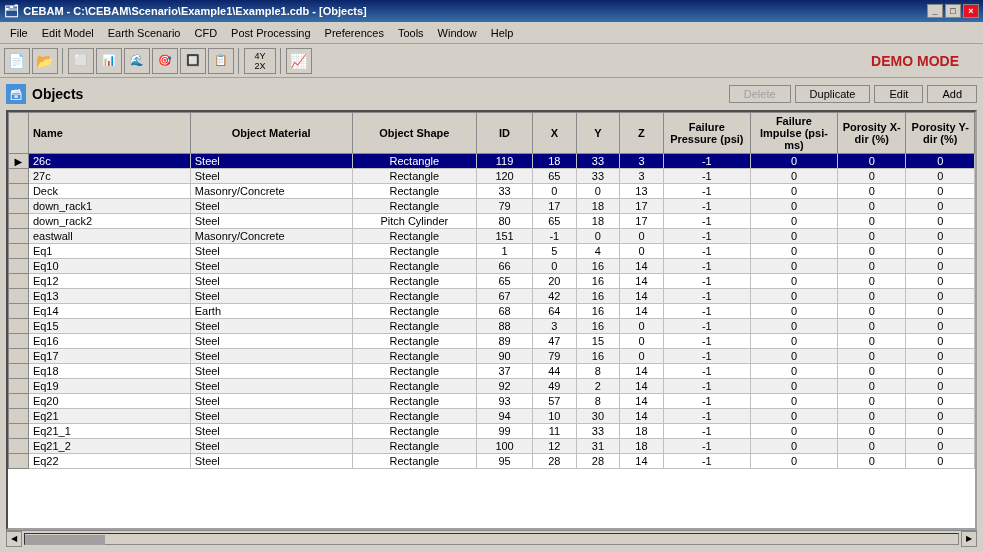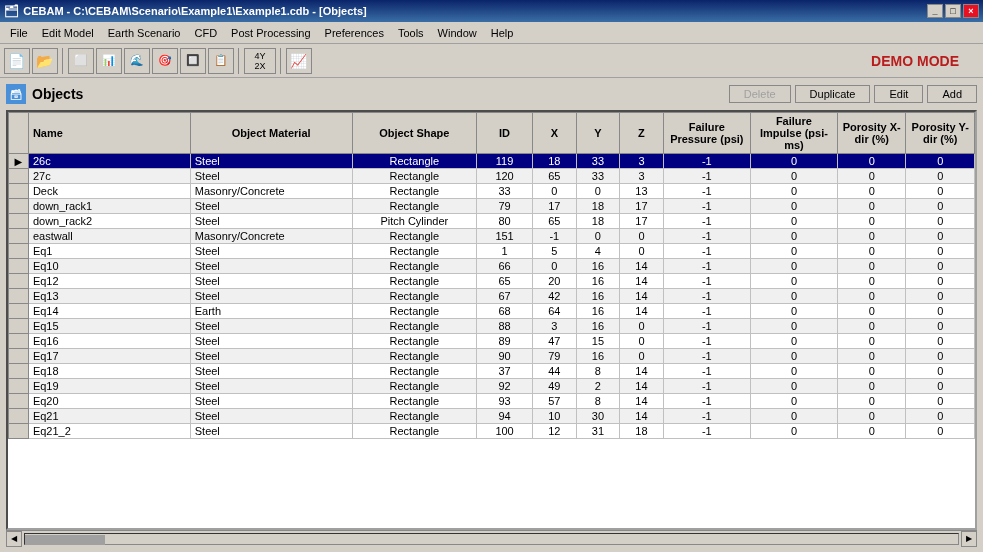--- a/index.html
+++ b/index.html
@@ -556,27 +556,55 @@
             <td>10</td>
             <td>30</td>
             <td>14</td>
             <td>-1</td>
             <td>0</td>
             <td>0</td>
             <td>0</td>
           </tr>
           <tr>
             <td class="row-indicator-cell"></td>
+            <td class="td-name">Eq21_1</td>
+            <td class="td-material">Steel</td>
+            <td>Rectangle</td>
+            <td>99</td>
+            <td>11</td>
+            <td>33</td>
+            <td>18</td>
+            <td>-1</td>
+            <td>0</td>
+            <td>0</td>
+            <td>0</td>
+          </tr>
+          <tr>
+            <td class="row-indicator-cell"></td>
             <td class="td-name">Eq21_2</td>
             <td class="td-material">Steel</td>
             <td>Rectangle</td>
             <td>100</td>
             <td>12</td>
             <td>31</td>
             <td>18</td>
+            <td>-1</td>
+            <td>0</td>
+            <td>0</td>
+            <td>0</td>
+          </tr>
+          <tr>
+            <td class="row-indicator-cell"></td>
+            <td class="td-name">Eq22</td>
+            <td class="td-material">Steel</td>
+            <td>Rectangle</td>
+            <td>95</td>
+            <td>28</td>
+            <td>28</td>
+            <td>14</td>
             <td>-1</td>
             <td>0</td>
             <td>0</td>
             <td>0</td>
           </tr>
         </tbody>
     </table>
   </div>
 
   <div id="hscroll-bar">

